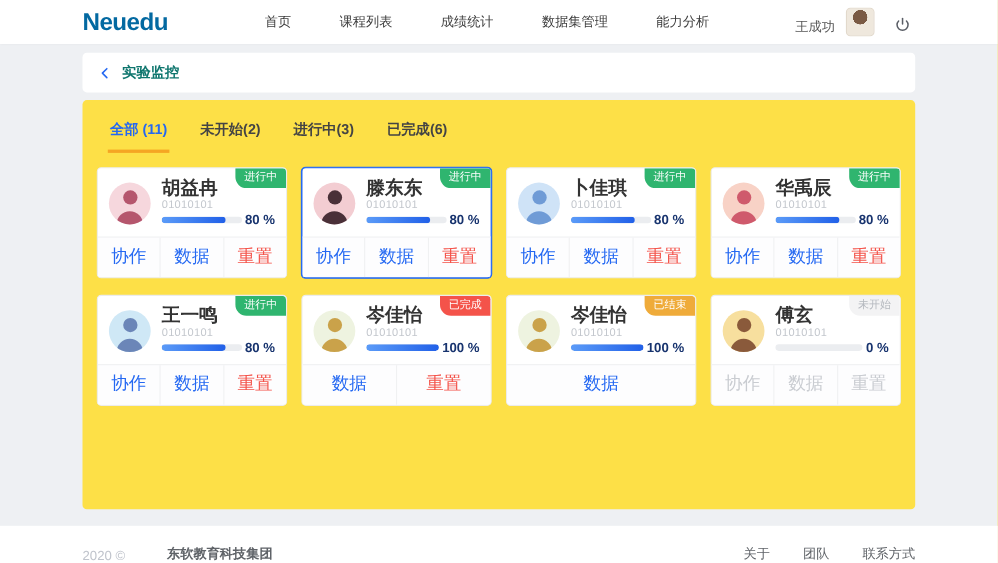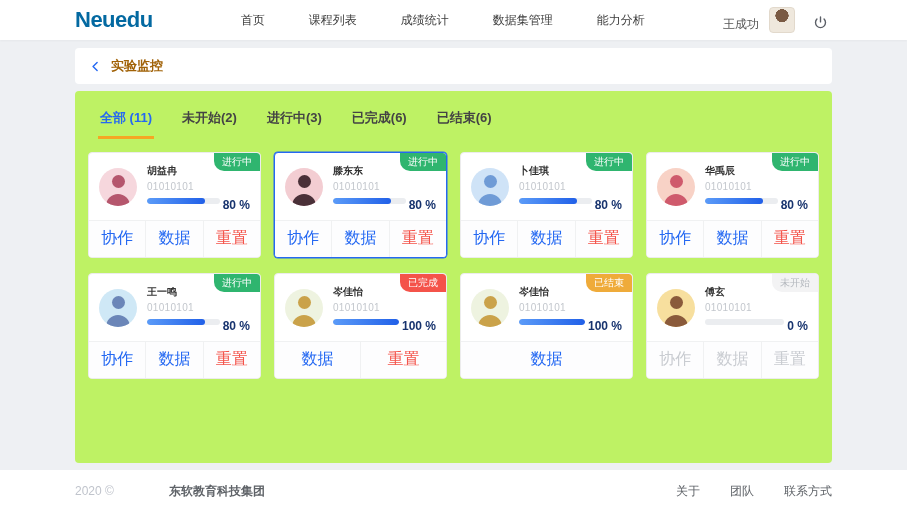--- a/index.html
+++ b/index.html
@@ -25,23 +25,23 @@
     border:1px solid #e2d9cc;
   }
   .power { width:30px; height:22px; display:flex; align-items:center; justify-content:center; cursor:pointer; }
   
   .page { padding:8px 75px 0 75px; }
   .crumb-bar {
     background:#fff; border-radius:4px; height:36px;
     display:flex; align-items:center; padding:0 14px; margin-bottom:7px;
   }
   .crumb-back { display:flex; align-items:center; cursor:pointer; margin-right:9px; }
-  .crumb-title { font-size:13px; font-weight:700; color:#a16207; }
+  .crumb-title { font-size:13px; font-weight:700; color:#0f766e; }
   .panel {
-    background:#bef264; border-radius:4px; height:372px; padding:12px 13px 0 13px;
+    background:#fde047; border-radius:4px; height:372px; padding:12px 13px 0 13px;
     position:relative;
   }
   
   .tabs-row { display:flex; align-items:center; }
   .tabs { display:flex; gap:26px; padding-left:10px; }
   .tab { font-size:13px; font-weight:600; color:#444; padding:6px 2px 9px 2px; cursor:pointer; border-bottom:3px solid transparent; }
   .tab.active { color:#2468f2; border-bottom-color:#f5a623; }
   .search-box {
     margin-left:auto; width:182px; height:28px; background:#f3f5f7; border-radius:3px;
     display:flex; align-items:center; padding:0 10px;
@@ -55,23 +55,23 @@
   .grid { display:grid; grid-template-columns:repeat(4,1fr); gap:15px 13px; margin-top:13px; }
   .card {
     background:#fff; border:1px solid #ececec; border-radius:4px; position:relative; overflow:hidden;
   }
   .card.selected { border-color:#2468f2; box-shadow:0 0 0 .5px #2468f2; }
   .card-top { display:flex; padding:9px 10px 8px 10px; gap:10px; }
   .avatar { width:38px; height:38px; border-radius:50%; flex:none; position:relative; overflow:hidden; align-self:center; }
   .avatar::before { content:""; position:absolute; width:13px; height:13px; border-radius:50%; left:12.5px; top:7px; background:var(--fig,#999); }
   .avatar::after  { content:""; position:absolute; width:24px; height:15px; border-radius:12px 12px 0 0; left:7px; bottom:-3px; background:var(--fig,#999); }
   .card-info { flex:1; min-width:0; padding-top:1px; }
-  .stu-name { font-size:10px; font-weight:600; color:#333; line-height:16px; }
+  .stu-name { font-size:17px; font-weight:600; color:#333; line-height:16px; }
   .stu-id { font-size:10px; color:#c3c7cd; line-height:13px; margin-top:1px; letter-spacing:.3px; }
-  .prog-row { display:flex; align-items:flex-start; gap:3px; margin-top:5px; }
+  .prog-row { display:flex; align-items:center; gap:3px; }
   .prog-track { flex:1; height:6px; border-radius:3px; background:#ebedf0; overflow:hidden; }
   .prog-fill { height:100%; border-radius:3px; background:linear-gradient(90deg,#5b9bf8,#2160e8); }
   .prog-pct { font-size:12px; font-weight:700; color:#17336e; white-space:nowrap; }
   .badge {
     position:absolute; top:0; right:0; font-size:10px; color:#fff;
     padding:3px 8px 4px 8px; border-radius:0 3px 0 10px; line-height:11px;
   }
   .badge.running   { background:#2fb56f; }
   .badge.done      { background:#f4534a; }
   .badge.ended     { background:#efab3a; }
@@ -87,22 +87,22 @@
   
   .av-pink { background:#f6d7dd; --fig:#b5566d; }
   .av-plum { background:#f3cdd2; --fig:#4a3038; }
   .av-blue { background:#cfe3f7; --fig:#6f9bd6; }
   .av-rose { background:#f8d2c6; --fig:#cf5a6c; }
   .av-sky  { background:#cfe8f6; --fig:#6b86b8; }
   .av-deer { background:#eef3e0; --fig:#caa24a; }
   .av-amber{ background:#f7df9e; --fig:#8a5a3b; }
   
   .footer {
-    position:absolute; left:0; right:0; bottom:0; height:42px; background:#fff;
-    display:flex; align-items:center; padding:0 75px; font-size:12px;gap:17px;
+    position:absolute; left:0; right:0; bottom:0; height:34px; background:#fff;
+    display:flex; align-items:flex-end; padding:0 75px; font-size:12px;
   }
   .footer-year { color:#c0c4cc; }
   .footer-company { color:#5f6368; margin-left:38px;font-weight:bold; }
   .footer-links { margin-left:auto; display:flex; gap:30px; }
   .footer-link { color:#5f6368; cursor:pointer; }
 </style>
 </head>
 <body>
 
 <div class="header">
@@ -137,21 +137,20 @@
     <span class="crumb-title">实验监控</span>
   </div>
 
   <div class="panel">
     <div class="tabs-row">
       <div class="tabs">
           <div class="tab active">全部 (11)</div>
           <div class="tab">未开始(2)</div>
           <div class="tab">进行中(3)</div>
           <div class="tab">已完成(6)</div>
-          <div class="tab">已结束(6)</div>
         </div>
     </div>
 
     <div class="grid">
   <div class="card">
     <div class="card-top">
       <span class="avatar av-pink"></span>
       <div class="card-info">
         <div class="stu-name">胡益冉</div>
         <div class="stu-id">01010101</div>

